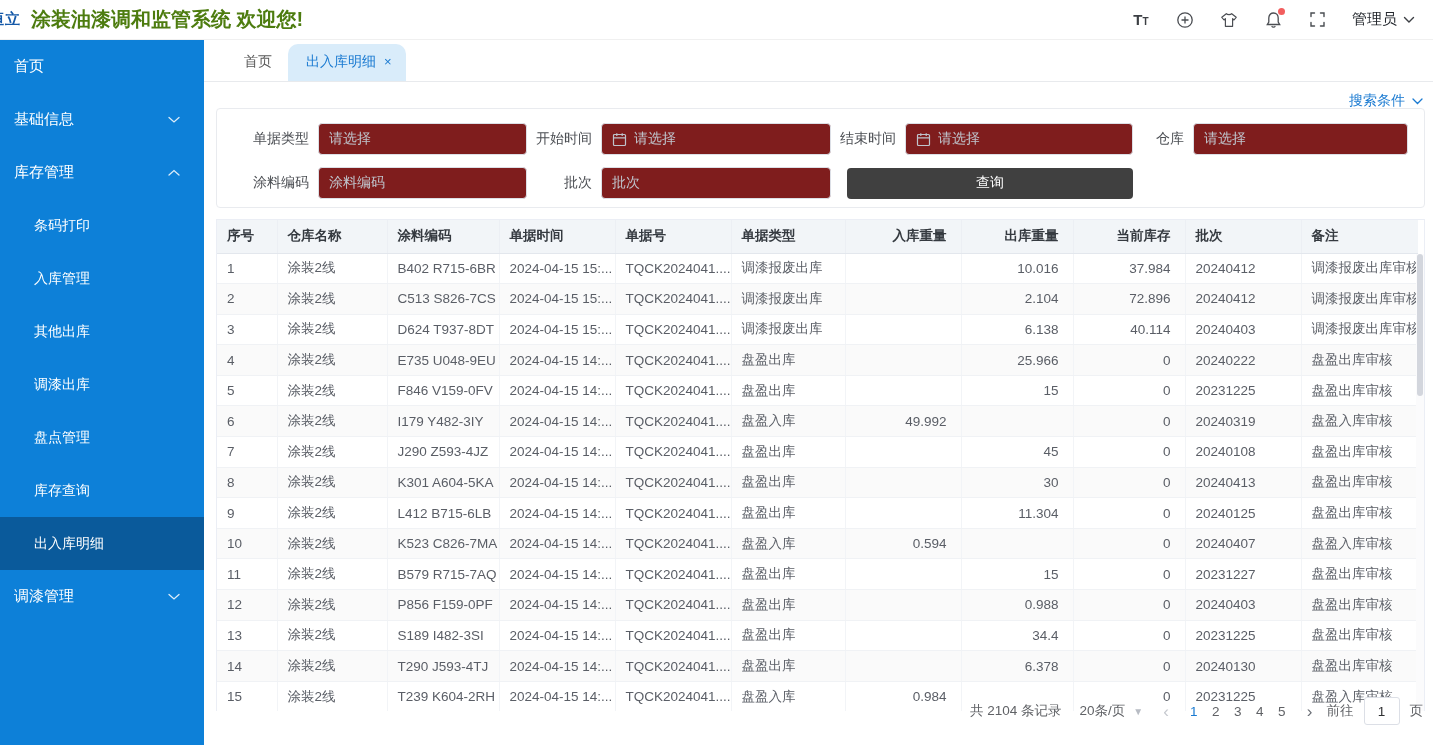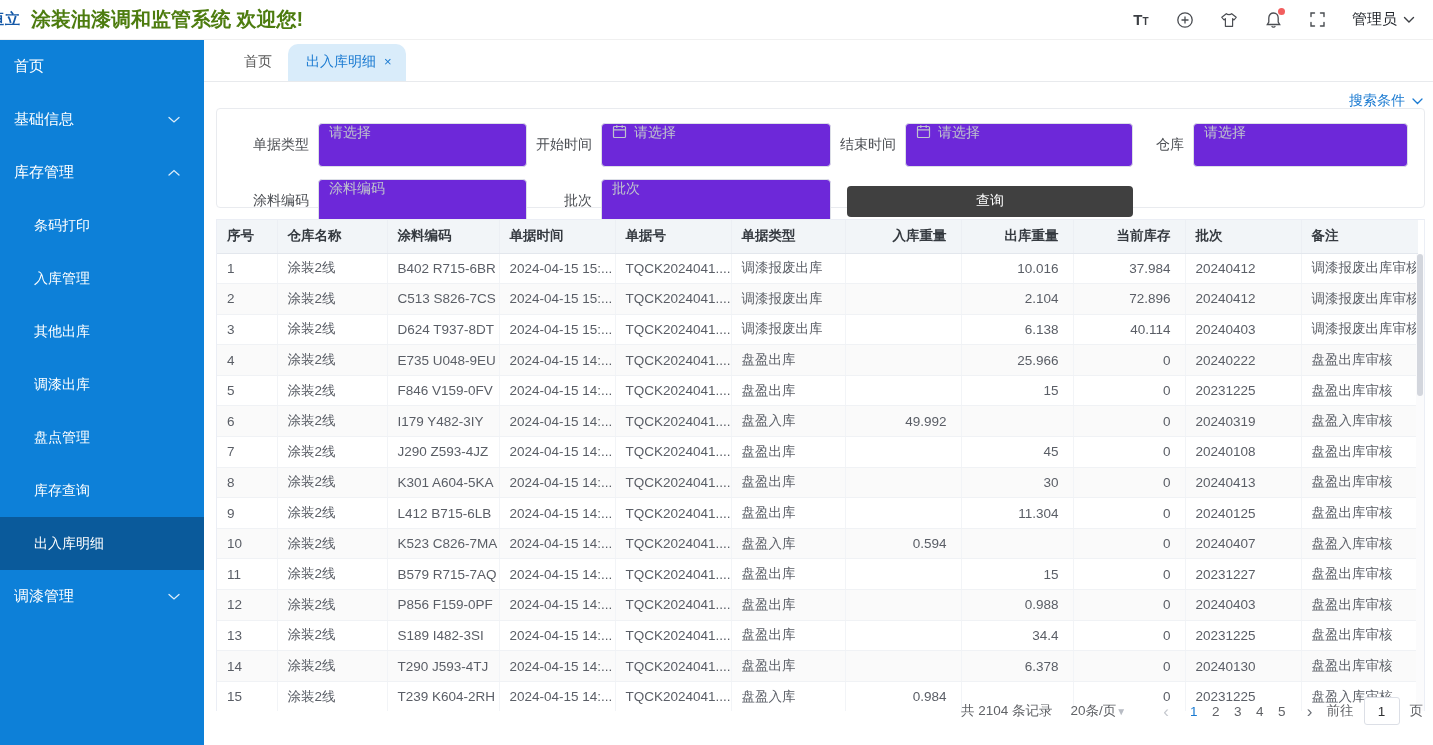--- a/index.html
+++ b/index.html
@@ -40,22 +40,22 @@
 
   .search-toggle { position:absolute; right:10px; top:52px; color:#1a7ad1; font-size:14px;
     display:flex; align-items:center; gap:7px; cursor:pointer; }
 
   .search-panel { position:absolute; left:12px; top:68px; width:1209px; height:100px;
     border:1px solid #e9ebef; border-radius:4px; padding:14px 16px 12px; background:#fff; }
   .form-grid { display:grid; grid-template-columns:294px 302px 300px 1fr; row-gap:12px; column-gap:2px; }
   .fgroup { display:flex; align-items:center; }
   .flabel { font-size:14px; color:#4c4f54; text-align:right; flex:0 0 auto; padding-right:9px; white-space:nowrap; }
   .w85 { width:85px; } .w72 { width:72px; } .w58 { width:58px; }
-  .finput { height:44px; border:1px solid #dcdfe6; border-radius:4px; background:#6d28d9;
-    display:flex; align-items:flex-start; padding:0 10px; flex:1 1 auto; min-width:0; gap:7px; }
+  .finput { height:32px; border:1px solid #dcdfe6; border-radius:4px; background:#7f1d1d;
+    display:flex; align-items:center; padding:0 10px; flex:1 1 auto; min-width:0; gap:7px; }
   .finput .ph { color:#bfc4cc; font-size:14px; white-space:nowrap; overflow:hidden; }
   .finput svg { flex:0 0 auto; }
   .query-btn { height:31px; padding:0 30px; margin-left:14px; background:#404040; border:none; border-radius:4px;
     color:#fff; font-size:14px; cursor:pointer; align-self:center; }
 
   
   .table-wrap { position:absolute; left:12px; top:179px; width:1209px; height:492px; overflow:hidden;
     border:1px solid #ebeef5; border-bottom:none; }
   table { border-collapse:collapse; table-layout:fixed; width:1201px; }
   th { background:#f2f5f8; color:#353a40; font-size:13.5px; font-weight:bold; text-align:left;
@@ -65,21 +65,21 @@
   th:last-child, td:last-child { border-right:none; }
   tr.stripe td { background:#fafafa; }
   th.num, td.num { text-align:right; padding-right:14px; }
   .vscroll { position:absolute; right:0px; top:34px; width:8px; height:458px; background:#fbfbfc; }
   .vscroll .thumb { position:absolute; left:1px; top:0px; width:6px; height:142px; background:#d3d6dd; border-radius:3px; }
 
   
   .pager { position:absolute; right:10px; bottom:20px; display:flex; align-items:center; gap:10px;
     font-size:13.5px; color:#606266; }
   .pager .total { margin-right:8px; }
-  .psize { display:flex; align-items:center; gap:0; margin-right:23px; cursor:pointer; }
+  .psize { display:flex; align-items:center; gap:8px; margin-right:6px; cursor:pointer; }
   .psize .caret { color:#b8bcc4; font-size:10px; }
   .parrow { font-size:17px; color:#6b6f76; cursor:pointer; padding:0 4px; line-height:1; }
   .parrow.disabled { color:#c6c9cf; cursor:default; }
   .pnum { min-width:22px; text-align:center; cursor:pointer; padding:2px 4px; }
   .pnum.active { color:#1a7ad1; }
   .goto-input { width:36px; height:28px; border:1px solid #dcdfe6; border-radius:3px; text-align:center;
     font-size:13.5px; color:#303133; font-family:inherit; }
 </style>
 </head>
 <body>

